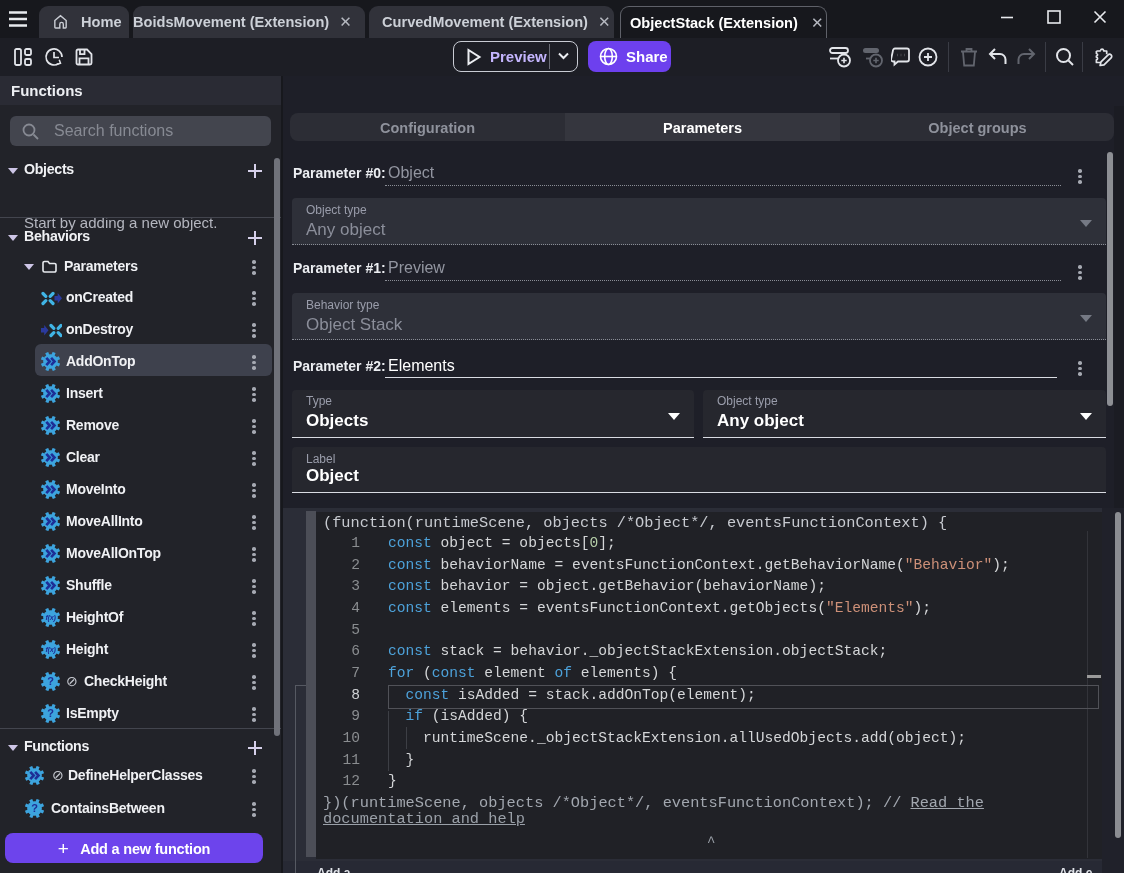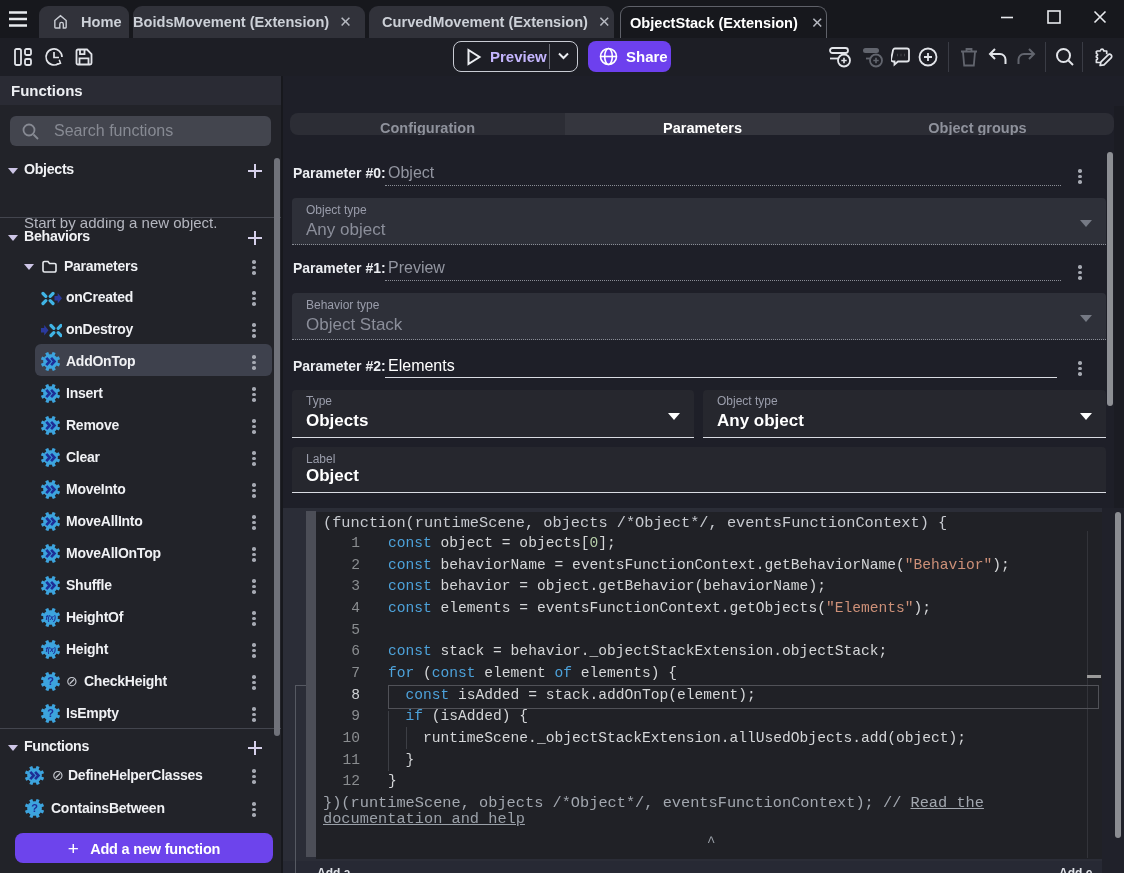--- a/index.html
+++ b/index.html
@@ -33,29 +33,29 @@
 .plus:after { content:""; position:absolute; left:0; top:6px; width:14px; height:2px; background:#d6d0ea; }
 .row { position:absolute; left:0; width:281px; height:32px; color:#f0f1f4; font-weight:bold; font-size:14px; letter-spacing:-0.25px; }
 .row .ic { position:absolute; left:41px; top:6px; }
 .row .lbl { position:absolute; left:66px; top:7px; }
 .kebab { position:absolute; left:252px; top:9px; width:4px; height:14px; }
 .kebab i, .kebab i:before, .kebab i:after { position:absolute; width:3.5px; height:3.5px; border-radius:50%; background:#a6a9b2; content:""; }
 .kebab i { top:0; left:0; }
 .kebab i:before { top:5.5px; left:0; }
 .kebab i:after { top:11px; left:0; }
 .divider { position:absolute; left:0; width:281px; height:1px; background:#43454e; }
-#addfn { position:absolute; left:15px; top:757px; width:258px; height:30px; background:#6d44ec;
+#addfn { position:absolute; left:5px; top:757px; width:258px; height:30px; background:#6d44ec;
   border-radius:8px; color:#fff; font-weight:bold; font-size:14.5px; letter-spacing:-0.2px; text-align:center; line-height:31px; }
 #lscroll { position:absolute; left:274px; top:158px; width:6px; height:578px; background:#70727a; border-radius:3px; }
 
 
 #main { position:absolute; left:283px; top:76px; width:841px; height:797px; background:#1e1f28; }
 #mhead { position:absolute; left:0; top:0; width:841px; height:29px; background:#2a2b34;
   color:#eceef2; font-size:15px; font-weight:bold; line-height:29px; padding-left:13px; }
-#mtabs { position:absolute; left:7px; top:37px; width:824px; height:22px; background:#2c2d35; border-radius:8px; overflow:hidden;text-decoration:underline; }
+#mtabs { position:absolute; left:7px; top:37px; width:824px; height:28px; background:#2c2d35; border-radius:8px; overflow:hidden;text-decoration:underline; }
 .mtab { position:absolute; top:0; width:275px; height:30px; text-align:center; line-height:30px;
   color:#8f929c; font-size:14.5px; font-weight:bold; }
 .mtab.on { color:#fff; background:#35363e; }
 .mtab.on:after { content:""; position:absolute; left:0; bottom:0; width:100%; height:2.5px; background:#fff; }
 
 .plabel { position:absolute; color:#eceef2; font-size:14px; font-weight:bold; }
 .pname { position:absolute; color:#9295a0; font-size:16px; }
 .pname.white { color:#fff; }
 .punder { position:absolute; height:0; border-bottom:1px dotted #8a8d96; }
 .punder.solid { border-bottom:1px solid #d9dbe2; }

